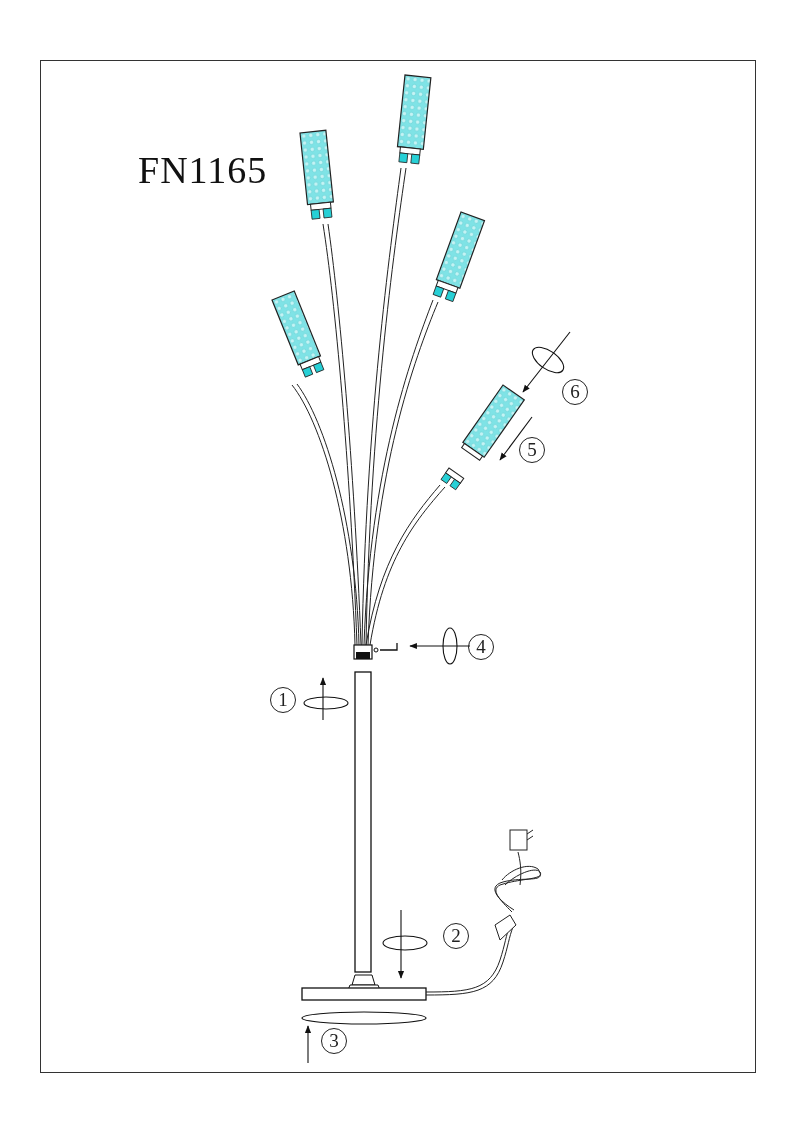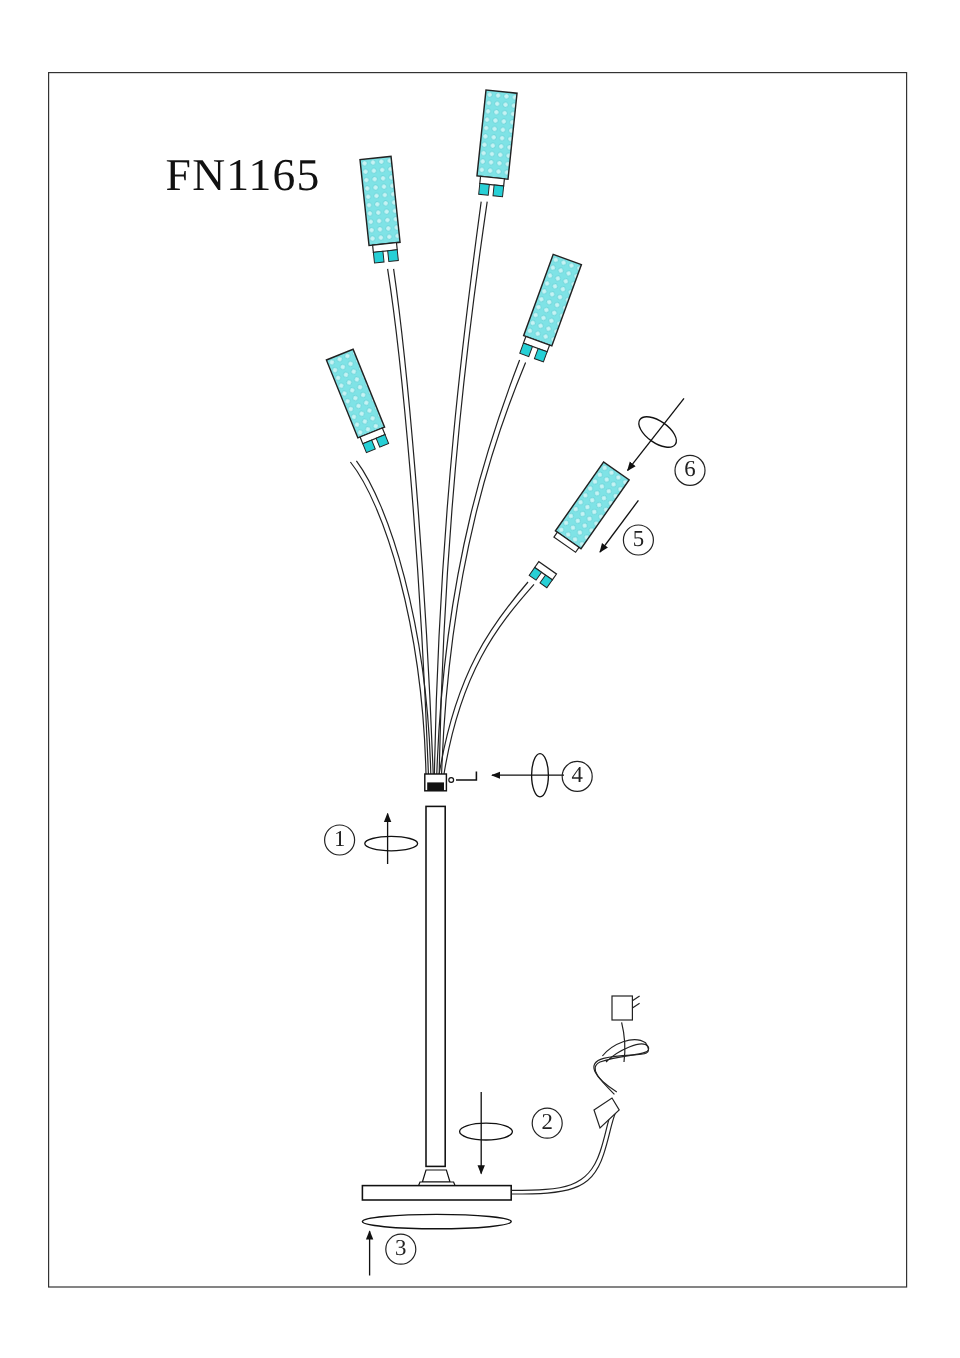--- a/index.html
+++ b/index.html
@@ -1,19 +1,19 @@
 <!DOCTYPE html>
 <html><head>
 <meta charset="utf-8">
 <style>
   html,body{margin:0;padding:0;background:#ffffff;}
   body{width:800px;height:1132px;position:relative;overflow:hidden;font-family:"Liberation Serif","DejaVu Serif",serif;}
   #diagram{position:absolute;left:0;top:0;width:800px;height:1132px;}
   .frame{position:absolute;left:40px;top:60px;width:716px;height:1013px;border:1.5px solid #333;box-sizing:border-box;}
-  .model{position:absolute;left:138px;top:124px;font-size:38px;color:#111;letter-spacing:1px;font-family:"Liberation Serif","DejaVu Serif",serif;}
+  .model{position:absolute;left:138px;top:148px;font-size:38px;color:#111;letter-spacing:1px;font-family:"Liberation Serif","DejaVu Serif",serif;}
   .step{position:absolute;width:26px;height:26px;border:1.4px solid #222;border-radius:50%;box-sizing:border-box;
         font-size:19px;line-height:24px;text-align:center;color:#222;font-family:"Liberation Serif","DejaVu Serif",serif;}
 </style>
 </head>
 <body>
 
 <div class="frame"></div>
 <div class="model">FN1165</div>
 
 <svg id="diagram" viewBox="0 0 800 1132" xmlns="http://www.w3.org/2000/svg">

